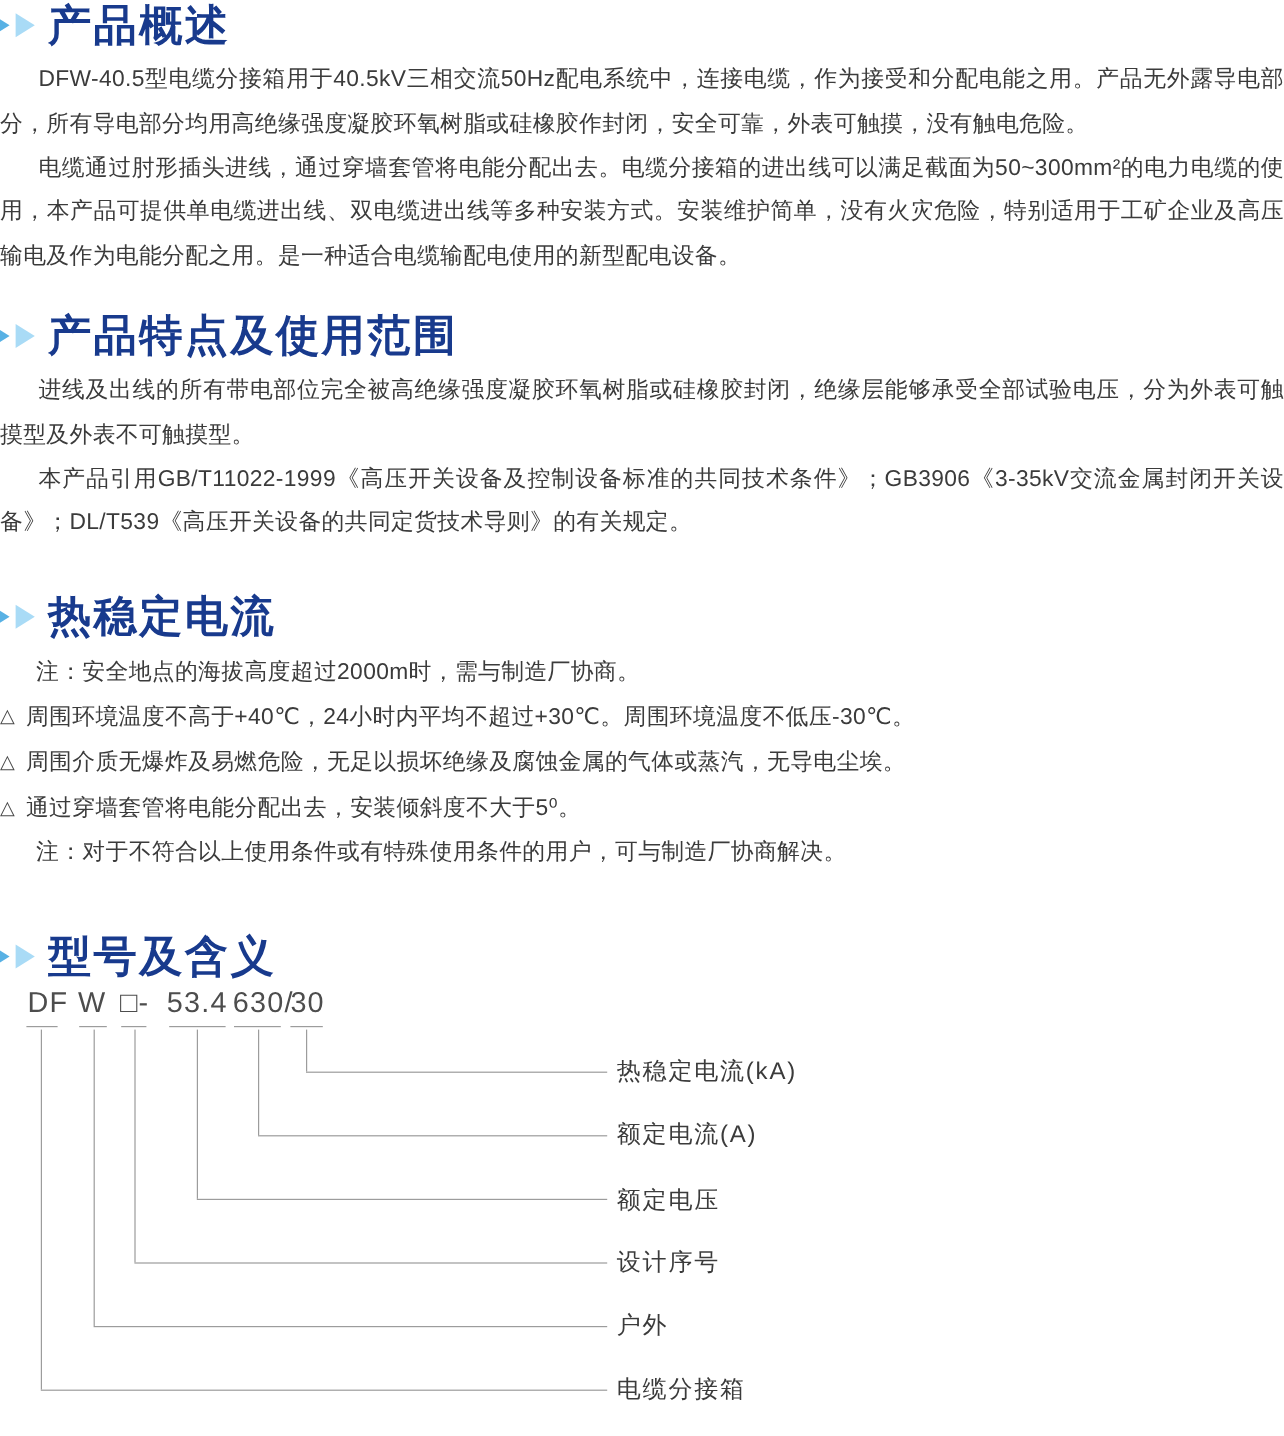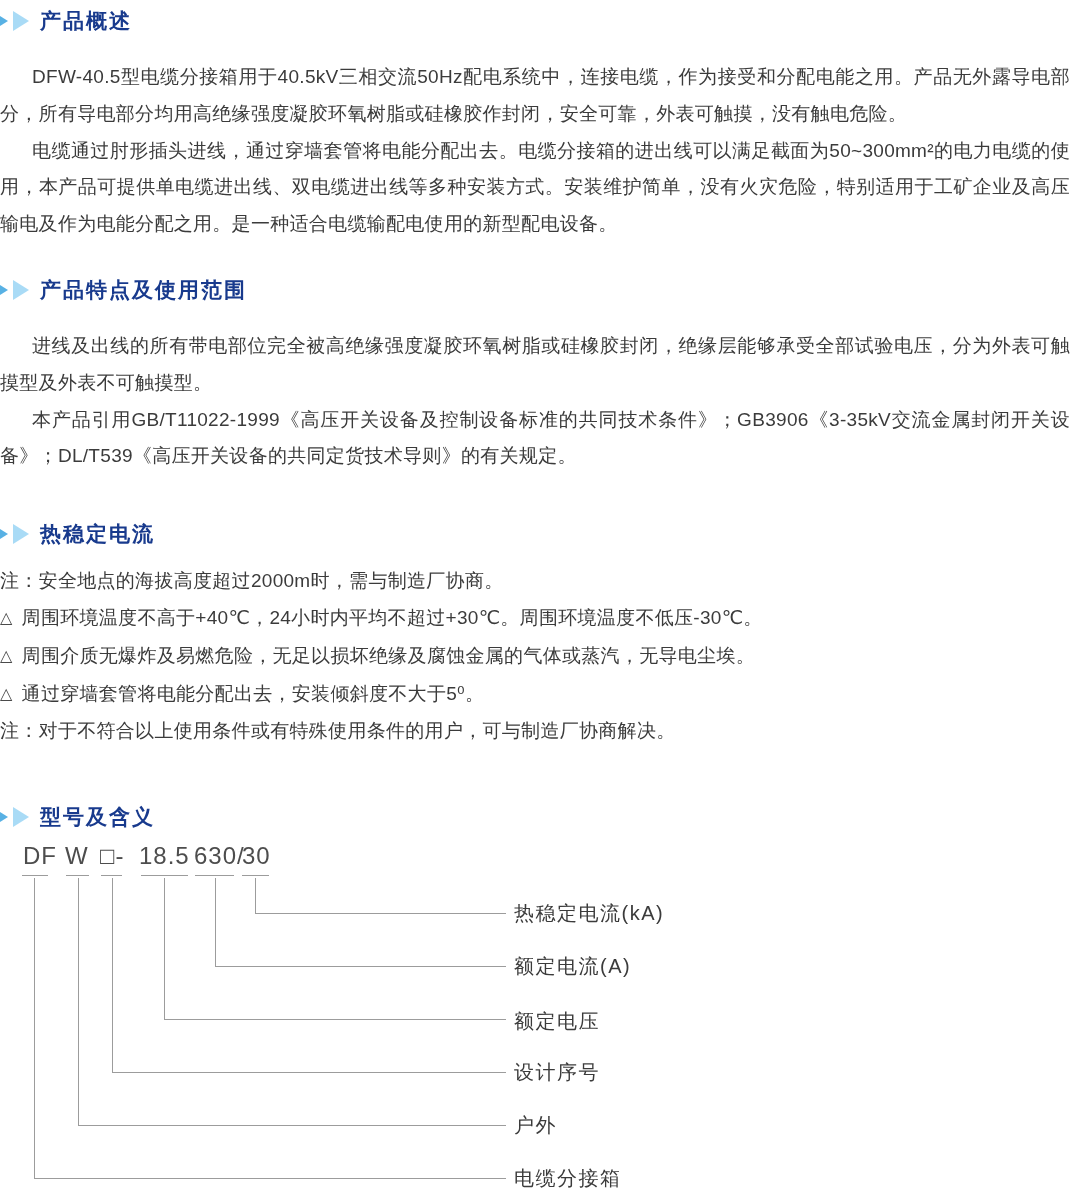--- a/index.html
+++ b/index.html
@@ -9,42 +9,42 @@
     color:#3b3b3b;
   }
 
   
   .sec-header { display:flex; align-items:center; margin-left:-8px; }
   .arrows { display:flex; align-items:center; }
   .arrow { width:0; height:0; border-top:10px solid transparent; border-bottom:10px solid transparent; }
   .arrow.a1 { border-left:16px solid #58b1e4; }
   .arrow.a2 { border-left:16px solid #a9dbf6; margin-left:5px; }
   .sec-title {
-    margin-left:11px; font-size:21px; font-weight:bold; color:#183a8d;
+    margin-left:11px; font-size:36px; font-weight:bold; color:#183a8d;
     letter-spacing:2px; line-height:34px; white-space:nowrap;
   }
 
   
-  .paras { margin-top:21px; }
+  .paras { margin-top:11px; }
   .para {
     font-size:19px; line-height:36.8px; text-align:justify;
     text-indent:32px; margin:0; letter-spacing:0.3px;
   }
 
   
   .sec1 { margin-top:4px; }
   .sec2 { margin-top:30px; }
   .sec3 { margin-top:42px; }
   .sec4 { margin-top:50px; }
 
   
   .cond-list { margin-top:12px; font-size:19px; line-height:36.8px; letter-spacing:0.3px; }
   .cond-row { white-space:nowrap; }
   .cond-row .tri { font-size:16px; margin-right:9px; color:#4a4a4a; position:relative; top:-1px; }
-  .cond-row.note { }
+  .cond-row.note { padding-left:30px; }
 
   
   .diagram { position:relative; height:342px; margin-top:8px;text-align:right; }
   .mtext { position:absolute; top:0; font-size:24px; color:#4d4d4d; letter-spacing:1px; line-height:28px; }
   .mt0{left:23px} .mt1{left:65px} .mt2{left:100px} .mt3{left:139px} .mt4{left:194px} .mt5{left:242px}
 
   .ul { position:absolute; top:33px; height:1px; background:#9c9c9c; }
   .u0{left:22px;width:26px} .u1{left:66px;width:23px} .u2{left:101px;width:21px}
   .u3{left:141px;width:47px} .u4{left:195px;width:39px} .u5{left:242px;width:27px}
 
@@ -128,21 +128,21 @@
       <span class="arrow a2"></span>
     </span>
     <span class="sec-title">型号及含义</span>
   </div>
 
   <div class="diagram">
 
     <span class="mtext mt0">DF</span>
     <span class="mtext mt1">W</span>
     <span class="mtext mt2">□-</span>
-    <span class="mtext mt3">18.5</span>
+    <span class="mtext mt3">53.4</span>
     <span class="mtext mt4">630/</span>
     <span class="mtext mt5">30</span>
 
     <i class="ul u0"></i>
     <i class="ul u1"></i>
     <i class="ul u2"></i>
     <i class="ul u3"></i>
     <i class="ul u4"></i>
     <i class="ul u5"></i>
 

